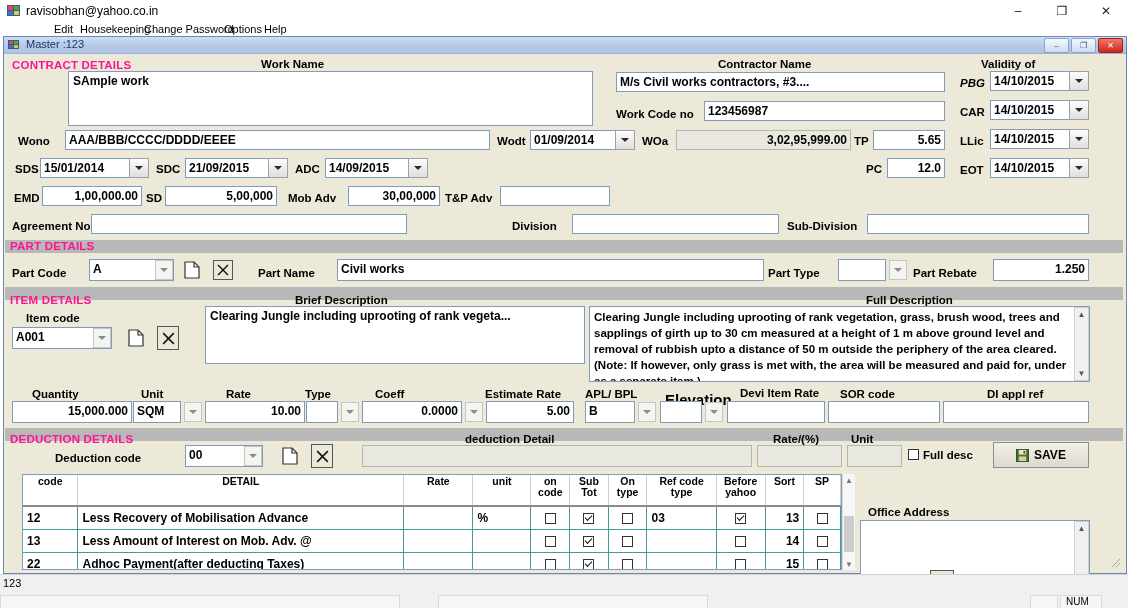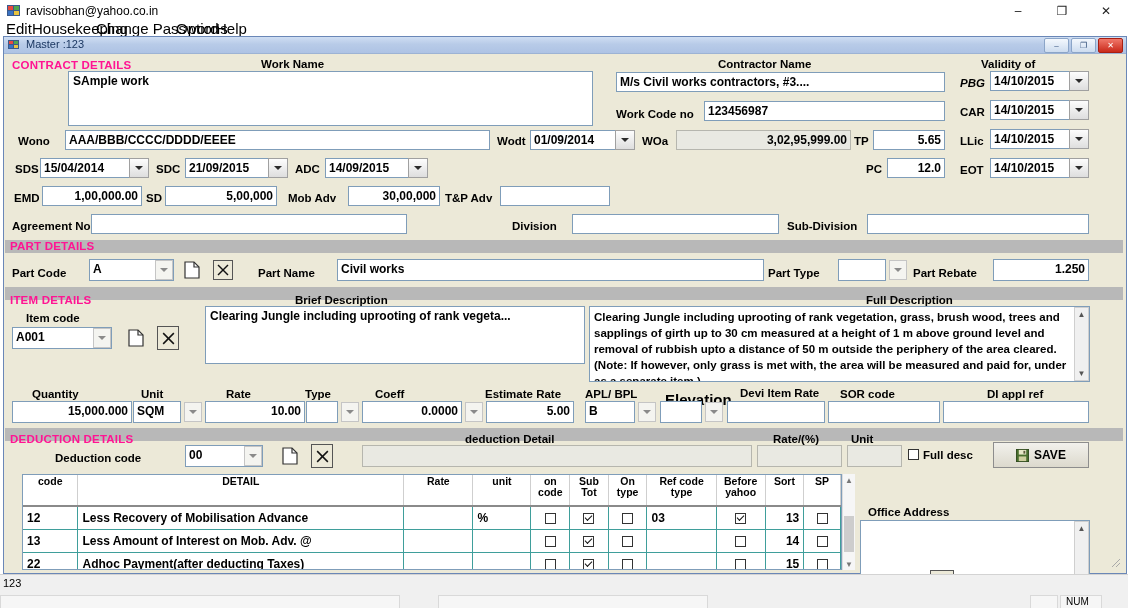--- a/index.html
+++ b/index.html
@@ -11,21 +11,21 @@
   .app{position:relative;width:1128px;height:608px;background:#ffffff;}
 
   
   .outer-title{position:absolute;left:0;top:0;width:1128px;height:22px;background:#ffffff;}
   .outer-title .ic{position:absolute;left:6px;top:3px;width:15px;height:15px;}
   .outer-title .txt{position:absolute;left:26px;top:4px;font-size:12px;color:#000;}
   .wbtns{position:absolute;right:0;top:0;height:22px;display:flex;}
   .wbtn{width:44px;height:22px;display:flex;align-items:center;justify-content:center;font-size:12px;color:#222;}
 
   .menubar{position:absolute;left:0;top:22px;width:1128px;height:14px;background:#ffffff;}
-  .menubar .mi{position:absolute;top:0;height:14px;line-height:14px;font-size:15px;color:#000;}
+  .menubar .mi{position:absolute;top:0;height:14px;line-height:14px;font-size:11px;color:#000;margin-left:48px;}
 
   
   .mdi{position:absolute;left:3px;top:36px;width:1122px;height:536px;
        background:#ece9d8;border:1px solid #6a87b7;}
   .mdi-title{position:absolute;left:0;top:0;width:1122px;height:16px;
       background:linear-gradient(to bottom,#cfdef3 0%,#b8cbe8 45%,#aec3e4 100%);
       border-bottom:1px solid #9db3d4;}
   .mdi-title .mi-ic{position:absolute;left:4px;top:2px;width:12px;height:12px;}
   .mdi-title .mi-tx{position:absolute;left:22px;top:1px;font-size:11px;color:#17335e;}
   .mdi-btns{position:absolute;right:3px;top:1px;display:flex;gap:2px;}
@@ -169,21 +169,21 @@
       <div class="arrowbox" style="left:610px;top:76px;width:20px;height:20px;">
           <span class="tri"></span>
         </div>
 
       <div class="lab" style="left:637px;top:81px;">WOa</div>
       <div class="inp r ro" style="left:671px;top:76px;width:175px;height:20px;">3,02,95,999.00</div>
       <div class="lab" style="left:849px;top:81px;">TP</div>
       <div class="inp r" style="left:868px;top:76px;width:72px;height:20px;">5.65</div>
 
       <div class="lab" style="left:10px;top:109px;">SDS</div>
-      <div class="inp" style="left:35px;top:104px;width:90px;height:20px;">15/04/2014</div>
+      <div class="inp" style="left:35px;top:104px;width:90px;height:20px;">15/01/2014</div>
       <div class="arrowbox" style="left:124px;top:104px;width:20px;height:20px;">
           <span class="tri"></span>
         </div>
 
       <div class="lab" style="left:151px;top:109px;">SDC</div>
       <div class="inp" style="left:180px;top:104px;width:84px;height:20px;">21/09/2015</div>
       <div class="arrowbox" style="left:263px;top:104px;width:20px;height:20px;">
           <span class="tri"></span>
         </div>
 

